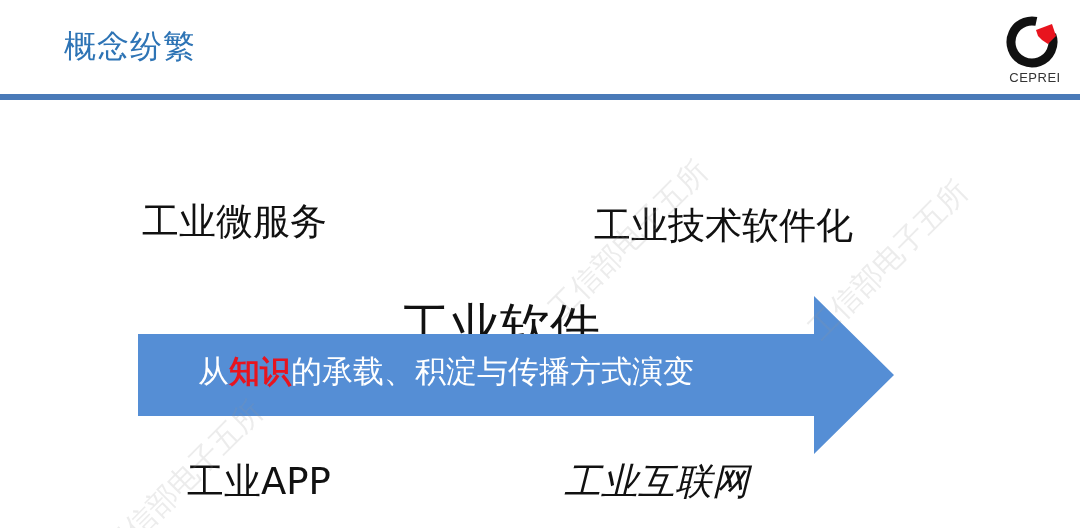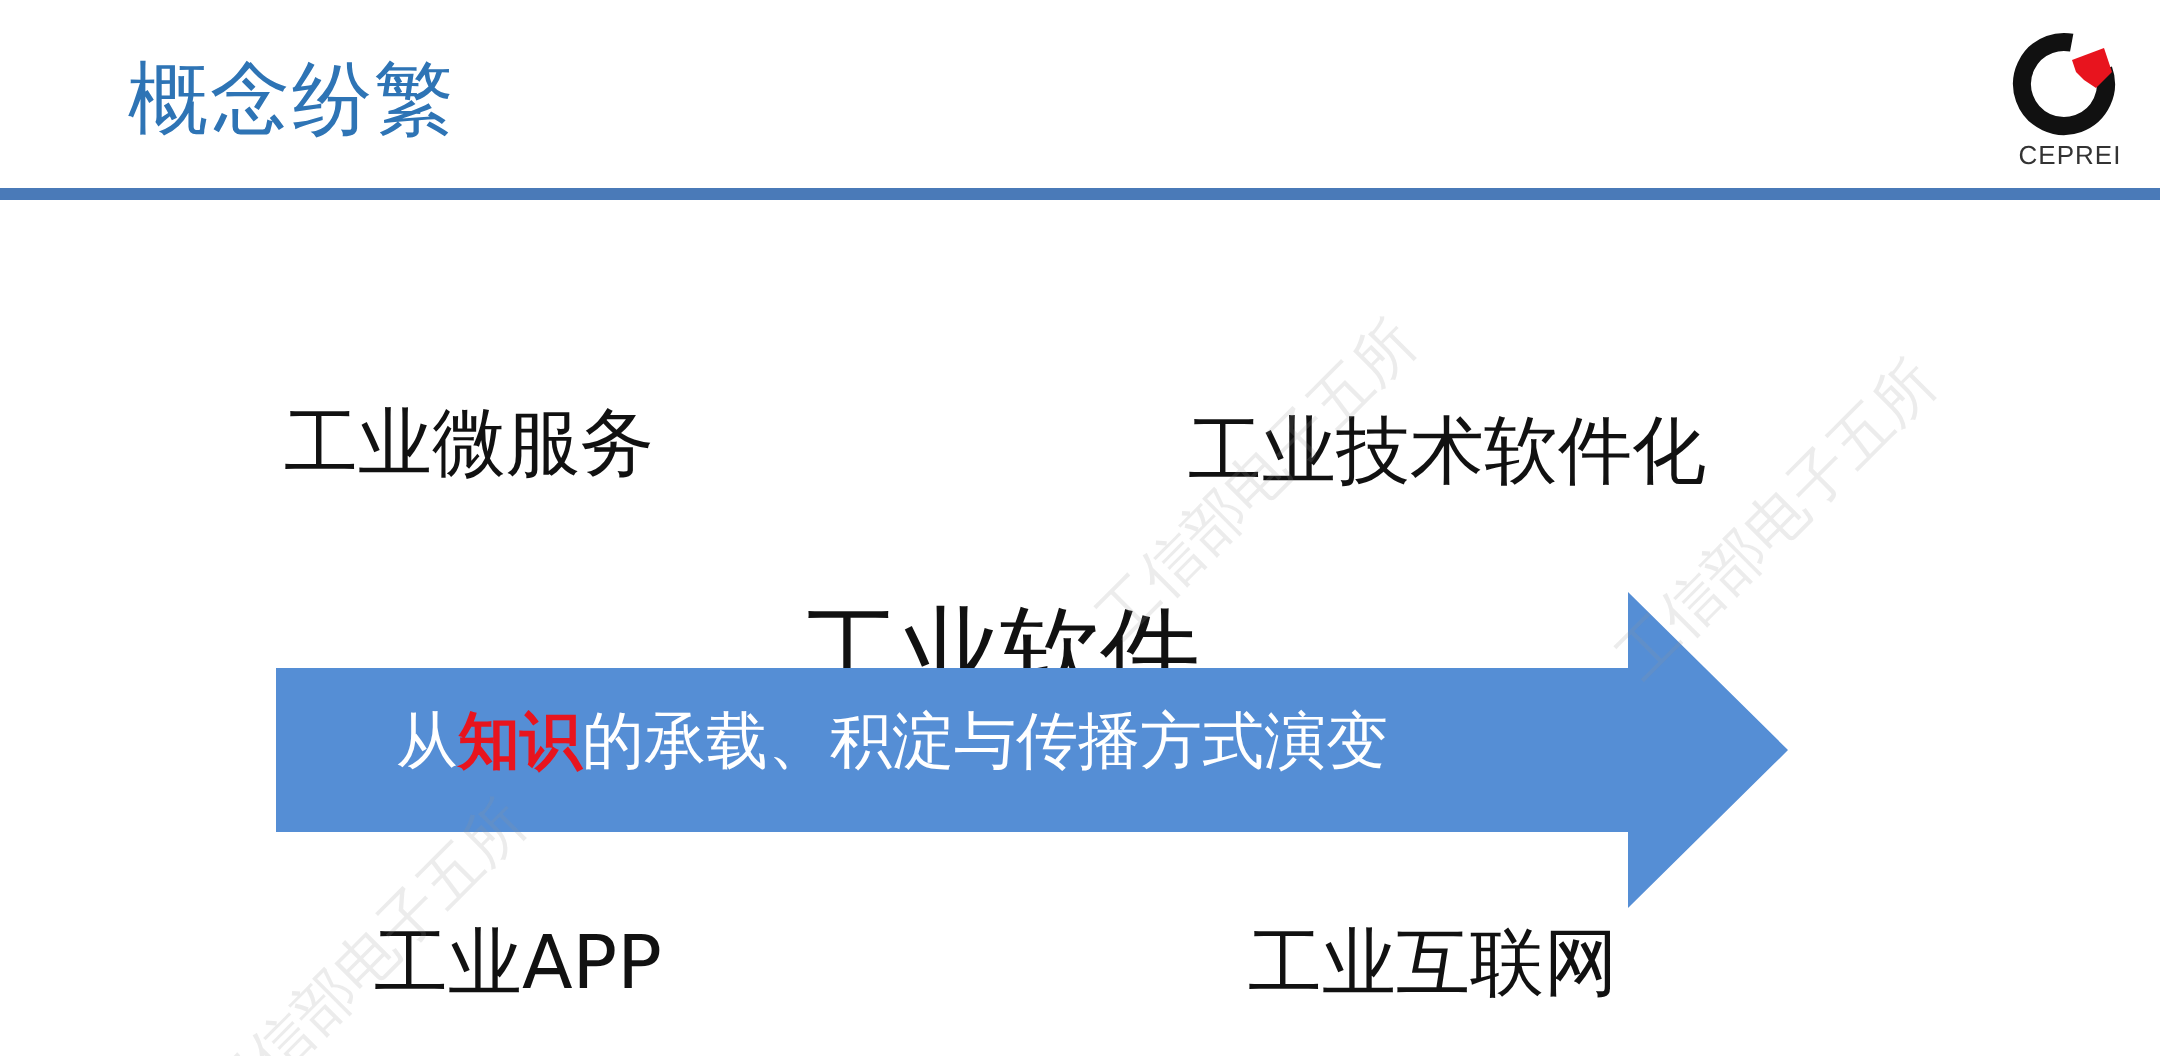--- a/index.html
+++ b/index.html
@@ -3,21 +3,21 @@
   <meta charset="utf-8">
   <style>
     html, body { margin: 0; padding: 0; }
     body {
       width: 1080px; height: 528px; overflow: hidden; position: relative;
       background: #ffffff;
       font-family: "DejaVu Sans", "Liberation Sans", sans-serif;
     }
     .title {
       position: absolute; left: 64px; top: 30px;
-      font-size: 40px; color: #2e74b5; letter-spacing: 1px; line-height: 1;
+      font-size: 32px; color: #2e74b5; letter-spacing: 1px; line-height: 1;
     }
     .header-rule {
       position: absolute; left: 0; top: 94px; width: 1080px; height: 6px;
       background: #4a7ab8;
     }
     .logo { position: absolute; left: 1000px; top: 10px; width: 70px; height: 80px; }
     .logo-text {
       position: absolute; left: 1000px; top: 70px; width: 70px; text-align: center;
       font-family: "Liberation Sans", sans-serif; font-weight: normal; font-size: 13px;
       color: #333; letter-spacing: 0.5px;
@@ -56,17 +56,17 @@
 <div class="term big" style="left:400px; top:275px;">工业软件</div>
 
 <svg class="arrow" viewBox="0 0 756 158">
   <polygon points="0,38 676,38 676,0 756,79 676,158 676,120 0,120" fill="#558ed5"></polygon>
 </svg>
 <div class="arrow-text">
   <span>从</span><span class="hl">知识</span><span>的承载、积淀与传播方式演变</span>
 </div>
 
 <div class="term" style="left:187px; top:463px;">工业APP</div>
-<div class="term" style="left:624px; top:463px;">工业互联网</div>
+<div class="term" style="left:564px; top:463px;font-style:italic;">工业互联网</div>
 
 <div class="watermark" style="left:95px; top:540px;">工信部电子五所</div>
 <div class="watermark" style="left:540px; top:300px;">工信部电子五所</div>
 <div class="watermark" style="left:800px; top:320px;">工信部电子五所</div>
 
 </body></html>

